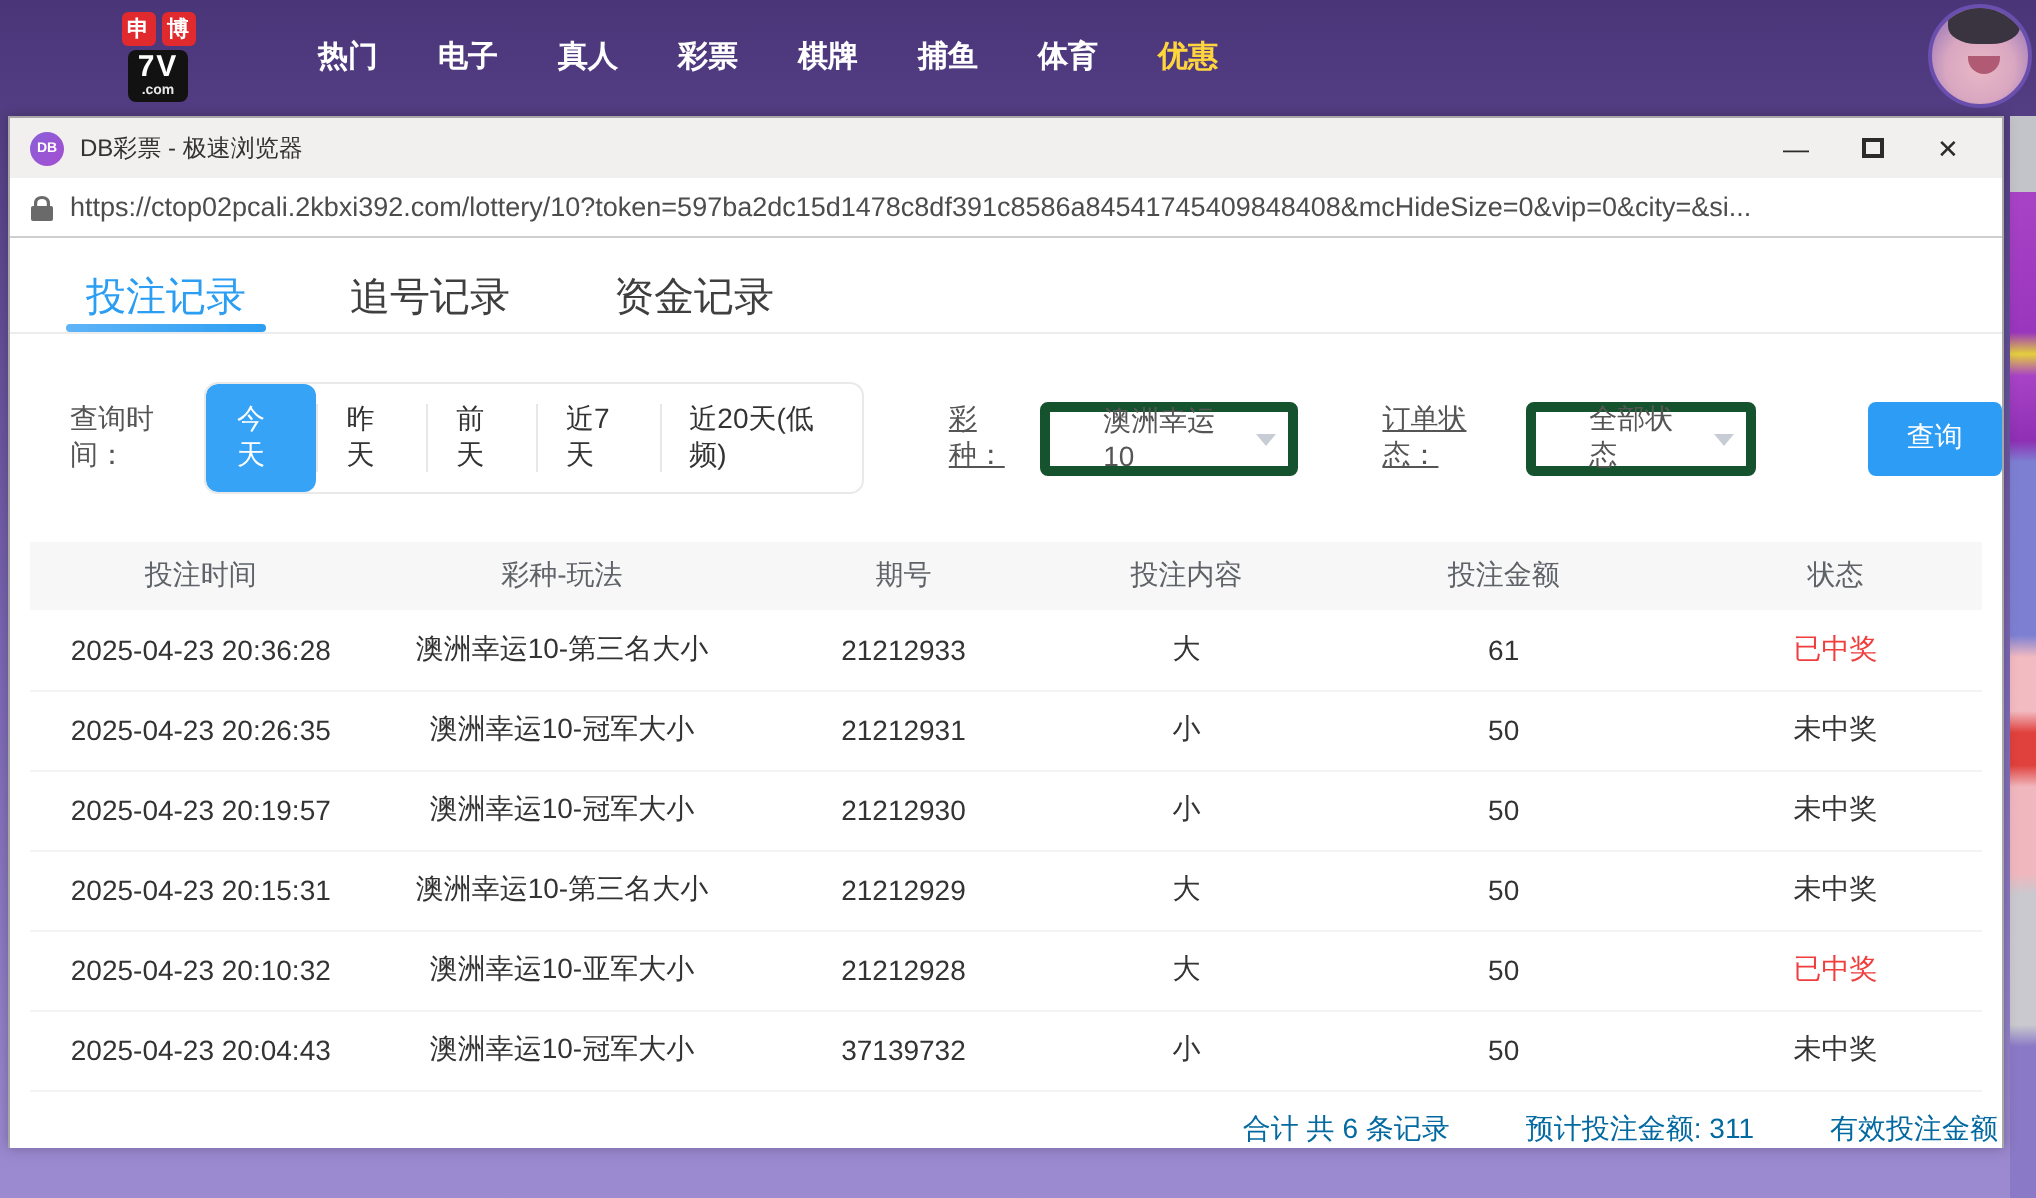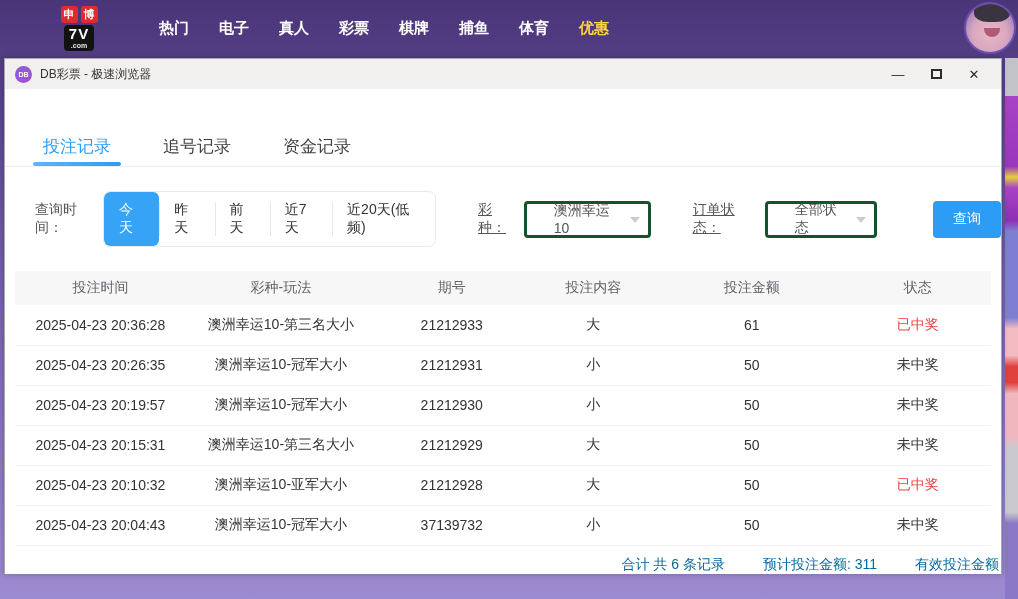--- a/index.html
+++ b/index.html
@@ -52,36 +52,36 @@
              color:#2b2b2b; font-size:13px; cursor:pointer; }
   .maxi-box { width:11px; height:10px; border:2px solid #2b2b2b; display:inline-block; }
   .urlbar { height:30px; background:#fff; border-bottom:1px solid #cfcfcf; display:flex;
             align-items:center; padding:0 10px; }
   .lock-icon { flex:0 0 auto; margin-right:8px; display:flex; }
   .url-text { font-size:13.5px; color:#4c4c4c; white-space:nowrap; overflow:hidden; }
 
   
   .content { position:absolute; top:61px; left:0; right:0; bottom:0; background:#fff; }
   .tabs { display:flex; gap:52px; padding:15px 0 0 38px; border-bottom:1px solid #ececec; height:47px; }
-  .tab { font-size:17px; color:#3f3f3f; cursor:pointer; position:relative; padding-bottom:29px; }
+  .tab { font-size:20px; color:#3f3f3f; cursor:pointer; position:relative; padding-bottom:29px; }
   .tab.active { color:#2b9ef3; }
   .tab.active::after { content:""; position:absolute; left:-10px; right:-10px; bottom:0; height:4px;
                        border-radius:3px; background:linear-gradient(90deg,#5fb4f8,#2b9ef3); }
 
   .filters { display:flex; align-items:center; padding:24px 0 22px 30px; }
   .filter-label { font-size:14px; color:#555; }
   .time-group { display:flex; border:1px solid #e9e9e9; border-radius:7px; overflow:hidden;
                 margin-left:2px; background:#fff; }
   .time-opt { padding:9px 15px; font-size:14px; color:#333; cursor:pointer; position:relative; }
   .time-opt + .time-opt::before { content:""; position:absolute; left:0; top:10px; bottom:10px;
                                   width:1px; background:#e7e7e7; }
   .time-opt.active { background:#36a3f7; color:#fff; border-radius:6px; }
   .time-opt.active::before { display:none; }
   .sel-wrap { position:relative; margin-left:6px; }
-  .select-box { height:37px; min-width:112px; border:3px solid #14532d; border-radius:4px;
+  .select-box { height:37px; min-width:112px; border:5px solid #14532d; border-radius:4px;
                 display:flex; align-items:center; padding:0 30px 0 27px; font-size:14px; color:#555;
                 cursor:pointer; background:#fff; }
   .caret { position:absolute; right:11px; top:16px; width:0; height:0;
            border-left:5px solid transparent; border-right:5px solid transparent;
            border-top:6px solid #c8ccd4; }
   .gap-lg { margin-left:42px;text-decoration:underline; }
   .query-btn { margin-left:56px; width:72px; height:37px; background:#2d9cf4; border:none;
                border-radius:4px; color:#fff; font-size:14px; cursor:pointer;
                font-family:"Liberation Sans", sans-serif; }
 
@@ -136,20 +136,28 @@
       <span class="win-title">DB彩票 - 极速浏览器</span>
       <div class="win-controls">
         <span class="win-btn">—</span>
         <span class="win-btn">
             <span class="maxi-box"></span>
           </span>
         <span class="win-btn">✕</span>
       </div>
     </div>
 
+    <div class="urlbar">
+      <span class="lock-icon">
+        <svg width="12" height="14" viewBox="0 0 12 14">
+            <path fill="#6a6a6a" d="M2 6V4.5C2 2.6 3.6 1 6 1s4 1.6 4 3.5V6h.5c.6 0 1 .4 1 1v5.5c0 .6-.4 1-1 1h-9c-.6 0-1-.4-1-1V7c0-.6.4-1 1-1H2zm1.6 0h4.8V4.5c0-1.2-1-2-2.4-2s-2.4.8-2.4 2V6z"></path>
+          </svg>
+      </span>
+      <span class="url-text">https://ctop02pcali.2kbxi392.com/lottery/10?token=597ba2dc15d1478c8df391c8586a84541745409848408&amp;mcHideSize=0&amp;vip=0&amp;city=&amp;si...</span>
+    </div>
 
     <div class="content">
 
       <div class="tabs">
         <span class="tab active">投注记录</span>
         <span class="tab">追号记录</span>
         <span class="tab">资金记录</span>
       </div>
 
       <div class="filters">

